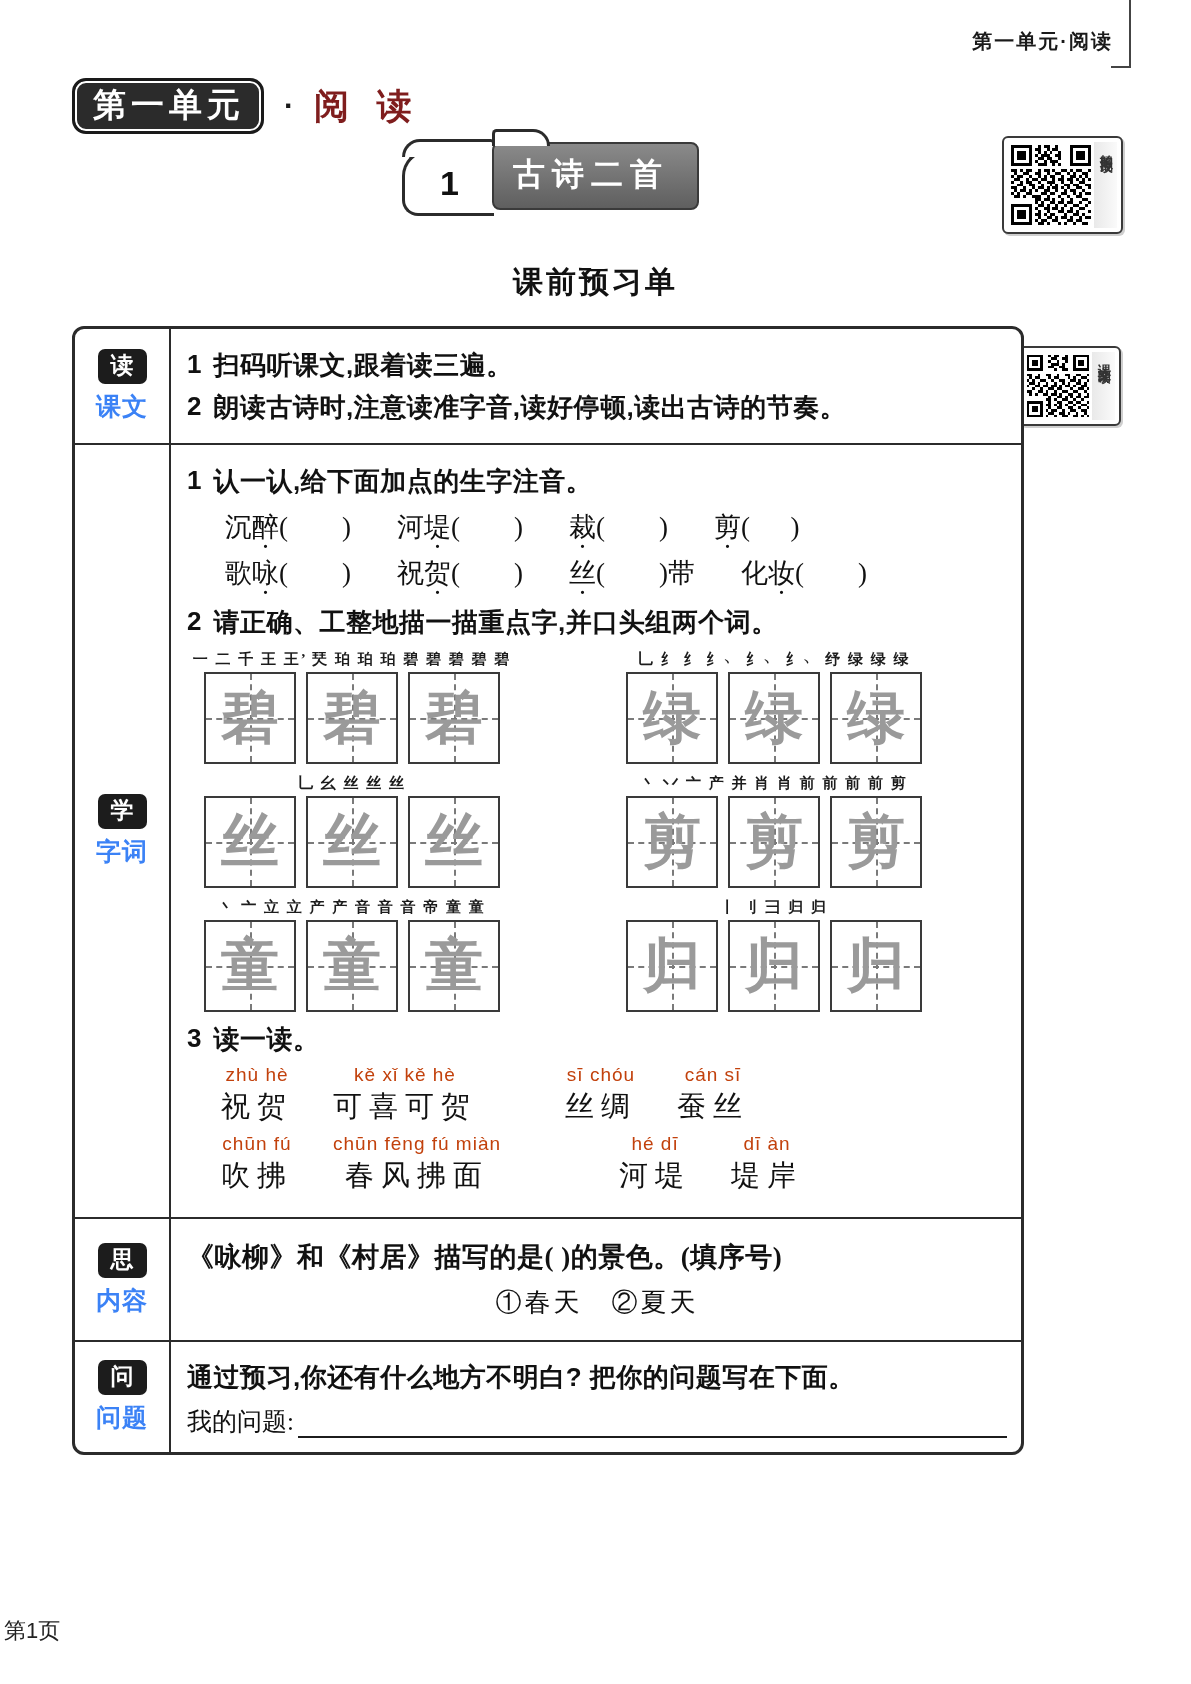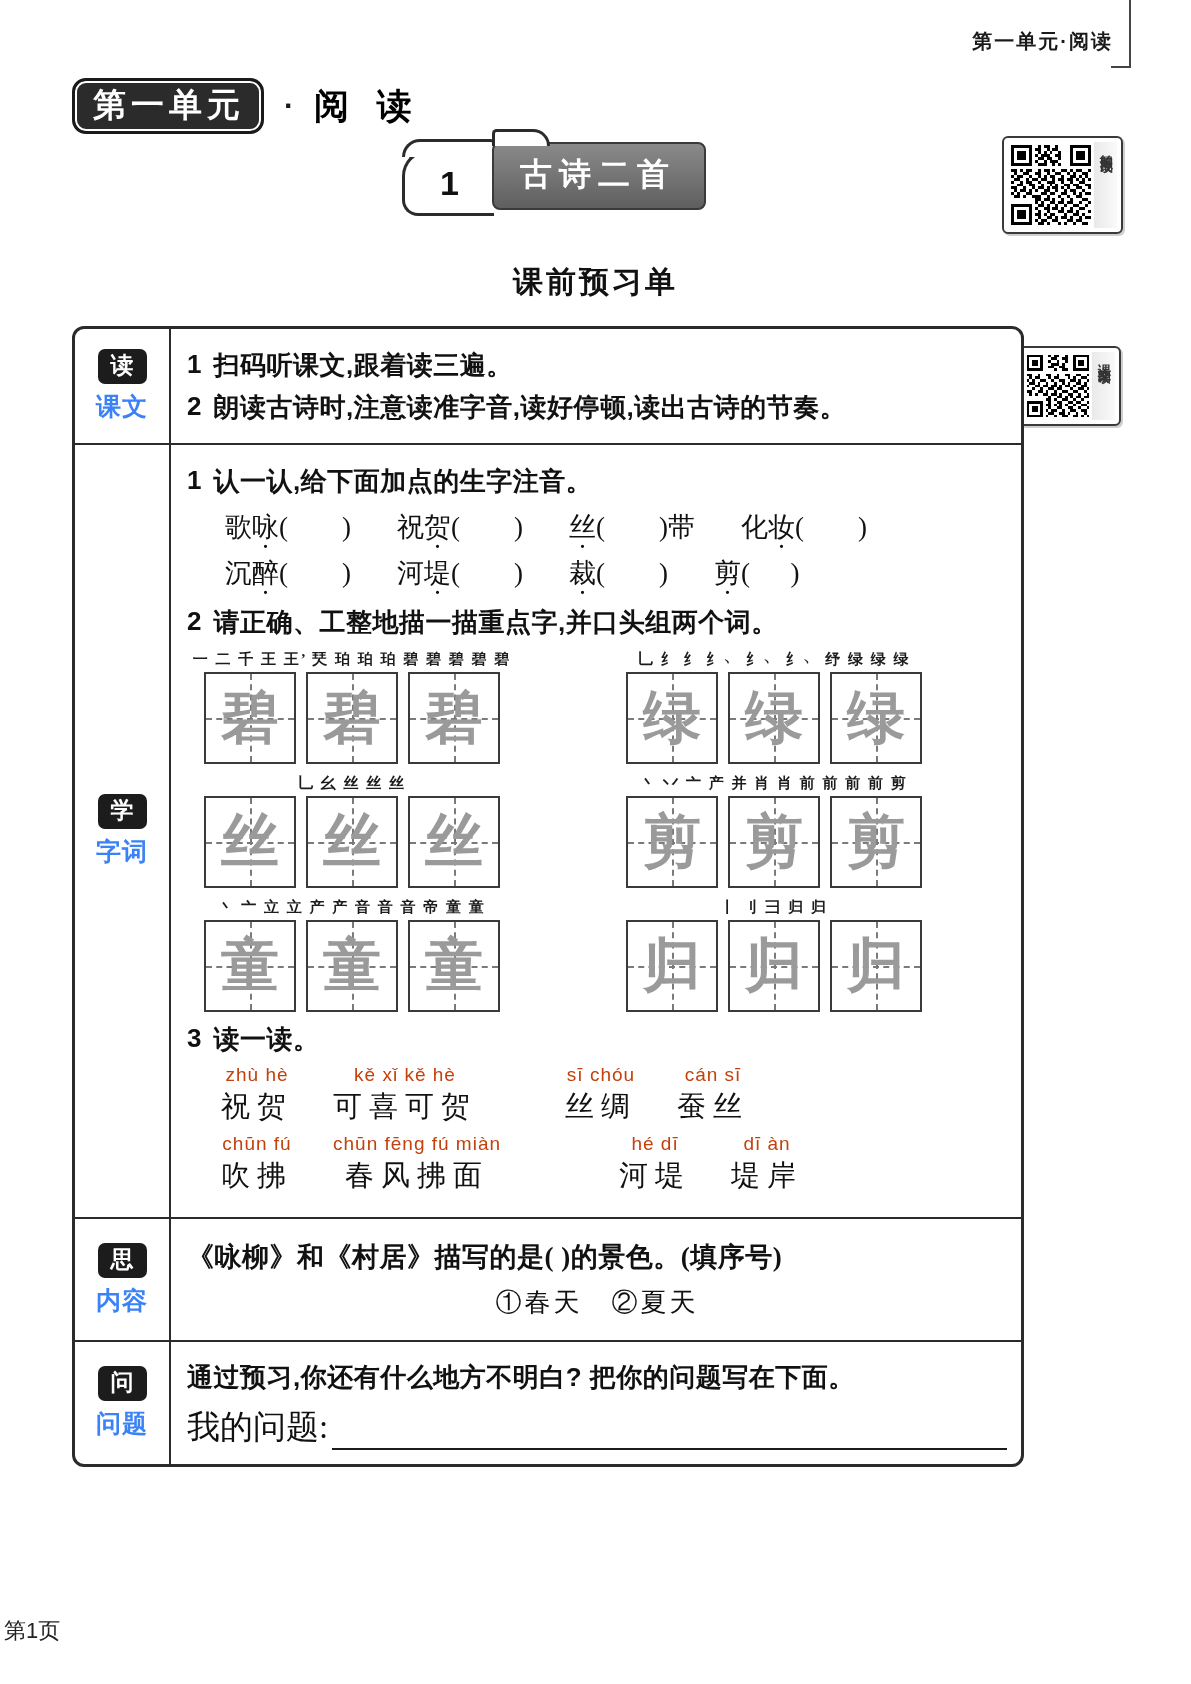--- a/index.html
+++ b/index.html
@@ -56,21 +56,21 @@
     line-height: 1.1;
   }
   .unit-dot {
     font-size: 30px; font-weight: bold;
     color: #1a1a1a;
     padding: 0 4px;
   }
   .unit-read {
     font-size: 35px; font-weight: bold;
     letter-spacing: 9px;
-    color: #000000;
+    color: #7f1d1d;
   }
 
   
   .lesson-title-wrap {
     position: absolute;
     left: 402px; top: 148px;
     display: flex; align-items: flex-end;
   }
   .book-num {
     position: relative;
@@ -96,21 +96,21 @@
     background:#fff;
     box-sizing:border-box;
   }
   .title-plate {
     margin-left: -2px;
     background: #6e6e6e;
     background: linear-gradient(180deg,#8a8a8a 0%, #5f5f5f 100%);
     color: #fff;
     font-size: 32px; font-weight: bold;
     letter-spacing: 7px;
-    padding: 9px 28px 11px 26px;
+    padding: 9px 28px 11px 19px;
     border-radius: 8px;
     border: 2px solid #3a3a3a;
     position: relative;
     top: -6px;
   }
   .plate-tab{
     position:absolute;
     left:-2px; top:-15px;
     width:58px;height:17px;
     border:3px solid #2b2b2b;
@@ -276,21 +276,21 @@
     text-align: center;
     margin: 10px 0 6px 0;
     letter-spacing: 3px;
   }
 
   
   .q-prompt { font-size: 26px; font-weight: bold; letter-spacing: 0.5px; margin: 6px 0 10px 0; }
   .my-q {
     display: flex; align-items: flex-end;
     font-family: Liberation Serif, serif;
-    font-size: 33px;
+    font-size: 25px;
   }
   .my-q .rule {
     flex: 1 1 auto;
     border-bottom: 2px solid #1c1c1c;
     height: 24px;
     margin-left: 4px;
   }
 
   
   .page-foot {
@@ -668,30 +668,30 @@
       <div class="tag-word">字词</div>
     </div>
     <div class="bodycell">
 
       <div class="qitem">
         <span class="qnum">1</span>
         <span class="qtext">认一认,给下面加点的生字注音。</span>
       </div>
       <div id="annotate-host">
           <div class="blank-line">
+            <span class="blank-item" style="margin-right: 46px;"><span>沉</span><span class="dotted">醉</span><span style="white-space: pre;">(        )</span></span>
+            <span class="blank-item" style="margin-right: 46px;"><span>河</span><span class="dotted">堤</span><span style="white-space: pre;">(        )</span></span>
+            <span class="blank-item" style="margin-right: 46px;"><span class="dotted">裁</span><span style="white-space: pre;">(        )</span></span>
+            <span class="blank-item" style="margin-right: 46px;"><span class="dotted">剪</span><span style="white-space: pre;">(      )</span></span>
+          </div>
+          <div class="blank-line">
             <span class="blank-item" style="margin-right: 46px;"><span>歌</span><span class="dotted">咏</span><span style="white-space: pre;">(        )</span></span>
             <span class="blank-item" style="margin-right: 46px;"><span>祝</span><span class="dotted">贺</span><span style="white-space: pre;">(        )</span></span>
             <span class="blank-item" style="margin-right: 46px;"><span class="dotted">丝</span><span style="white-space: pre;">(        )带</span></span>
             <span class="blank-item" style="margin-right: 46px;"><span>化</span><span class="dotted">妆</span><span style="white-space: pre;">(        )</span></span>
-          </div>
-          <div class="blank-line">
-            <span class="blank-item" style="margin-right: 46px;"><span>沉</span><span class="dotted">醉</span><span style="white-space: pre;">(        )</span></span>
-            <span class="blank-item" style="margin-right: 46px;"><span>河</span><span class="dotted">堤</span><span style="white-space: pre;">(        )</span></span>
-            <span class="blank-item" style="margin-right: 46px;"><span class="dotted">裁</span><span style="white-space: pre;">(        )</span></span>
-            <span class="blank-item" style="margin-right: 46px;"><span class="dotted">剪</span><span style="white-space: pre;">(      )</span></span>
           </div>
         </div>
 
       <div class="qitem" style="margin-top:14px;">
         <span class="qnum">2</span>
         <span class="qtext">请正确、工整地描一描重点字,并口头组两个词。</span>
       </div>
       <div class="trace-block" id="trace-host">
           <div class="trace-pair">
             <div class="trace-col">

